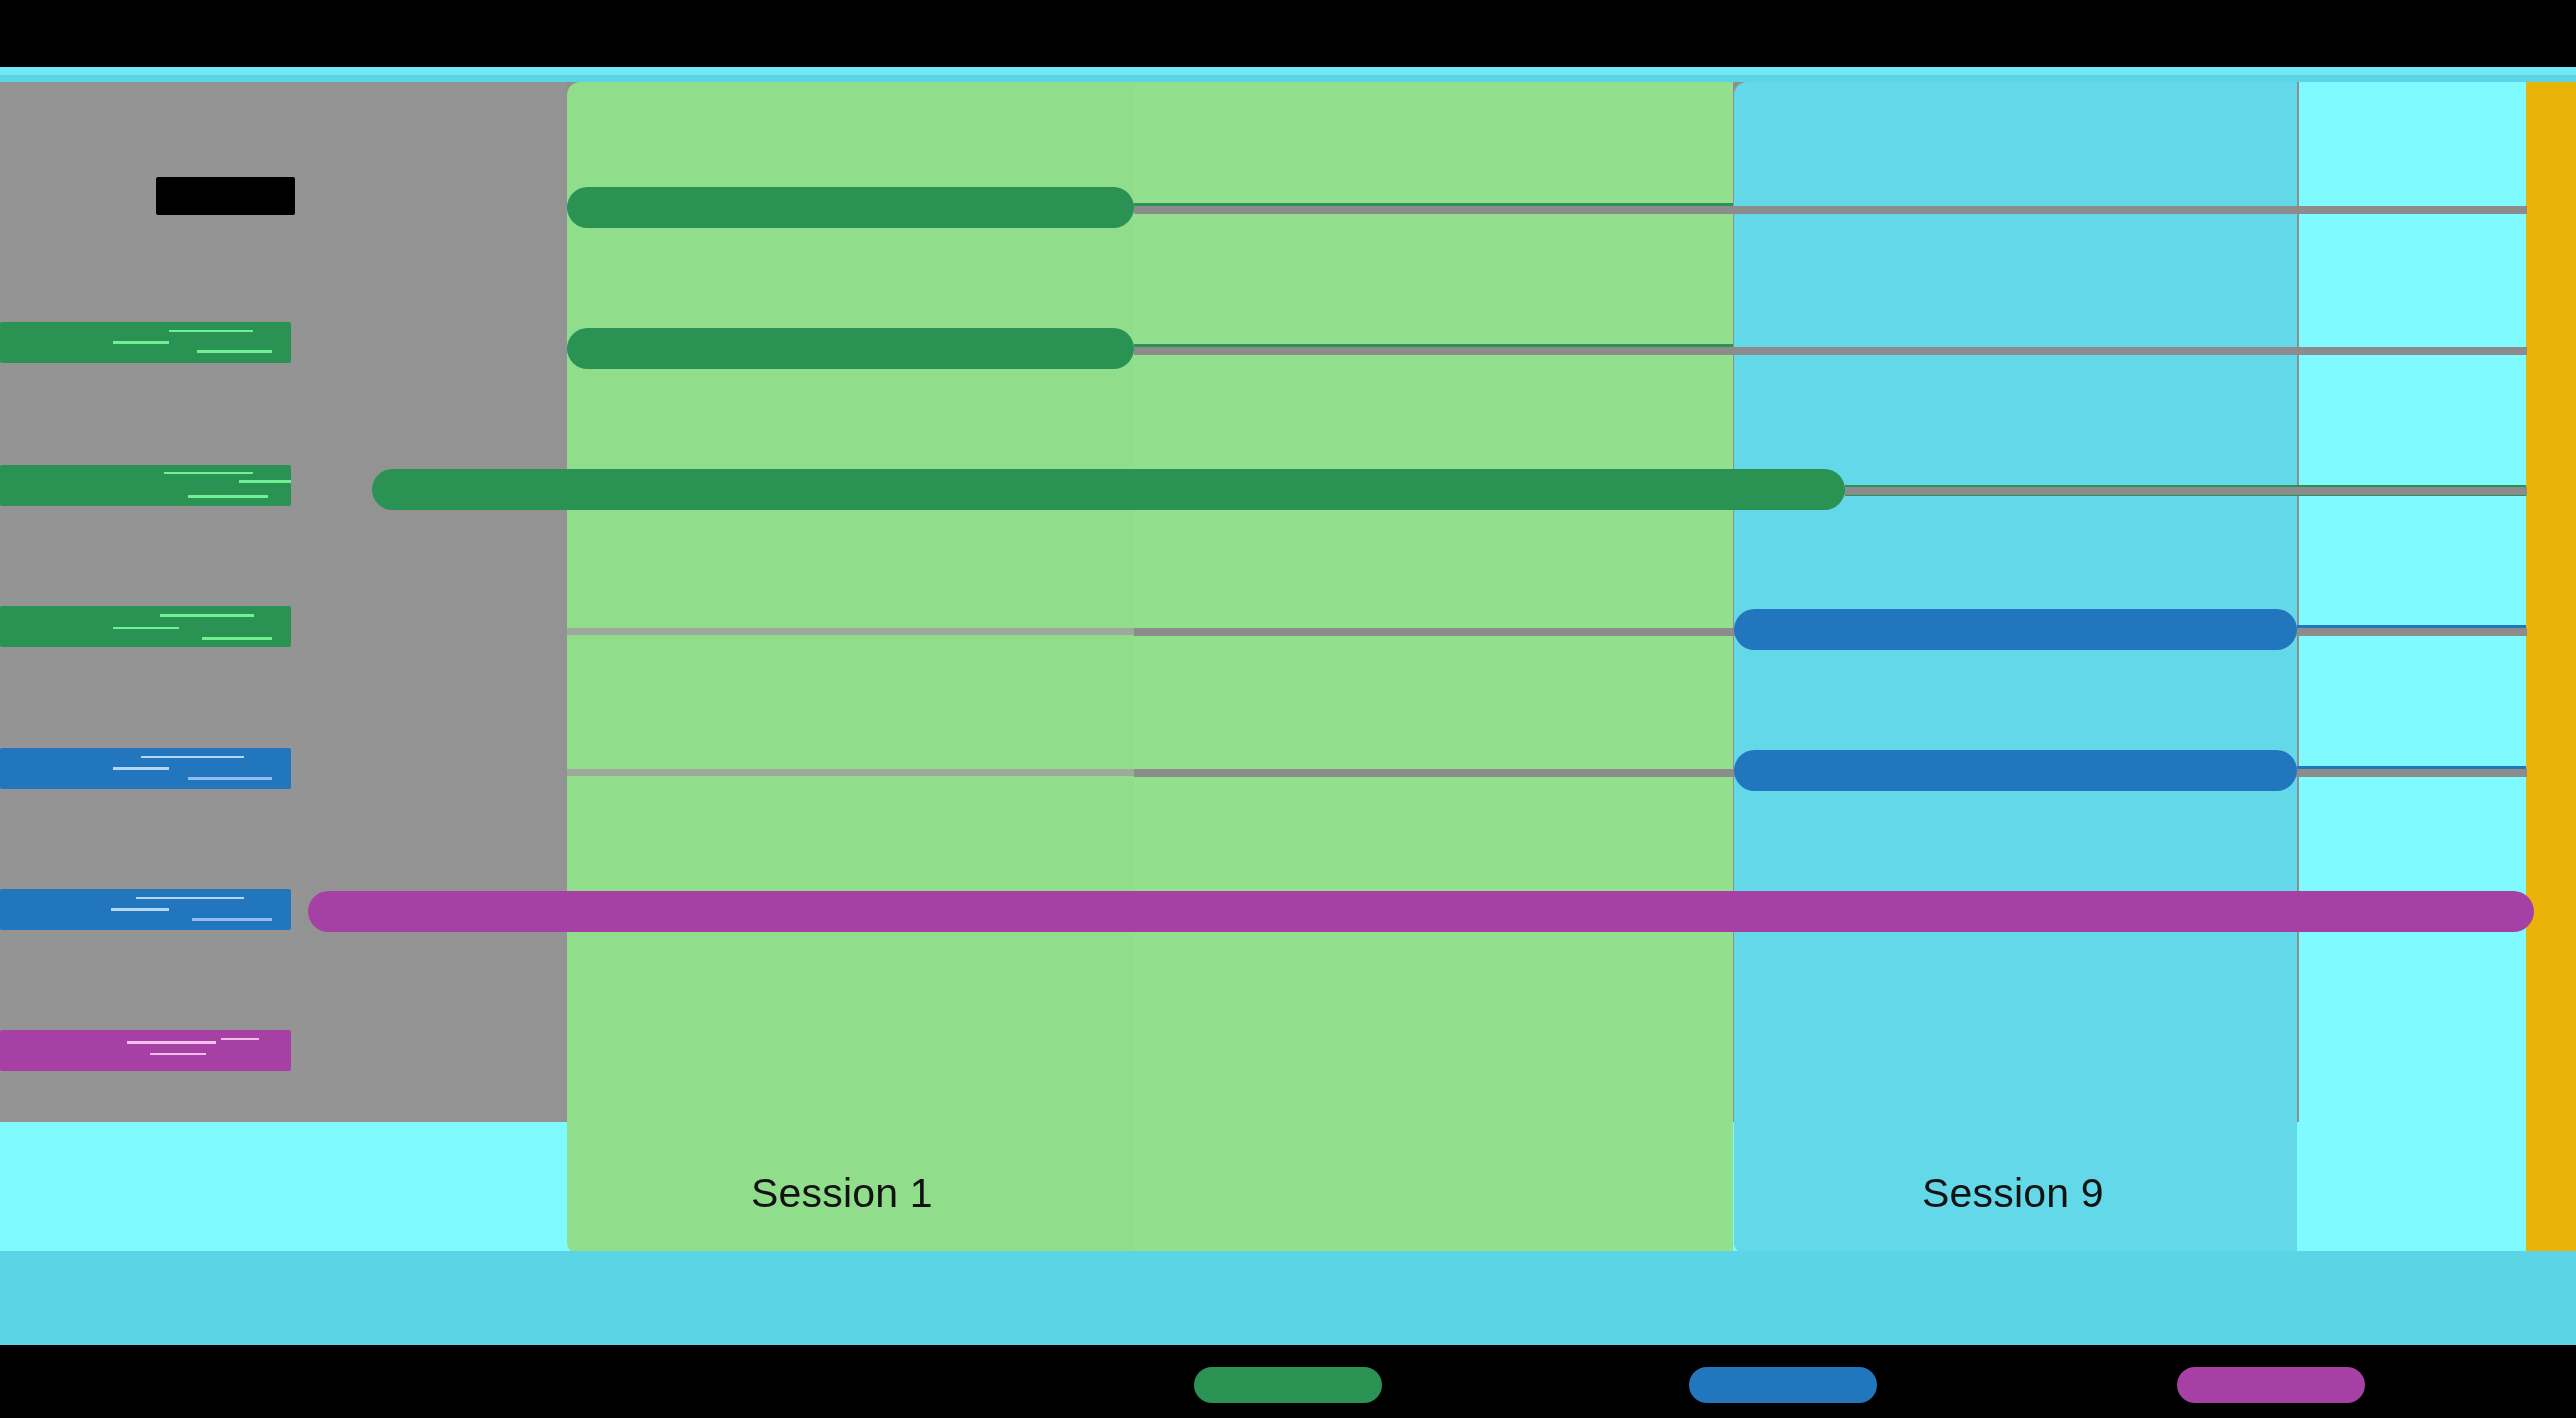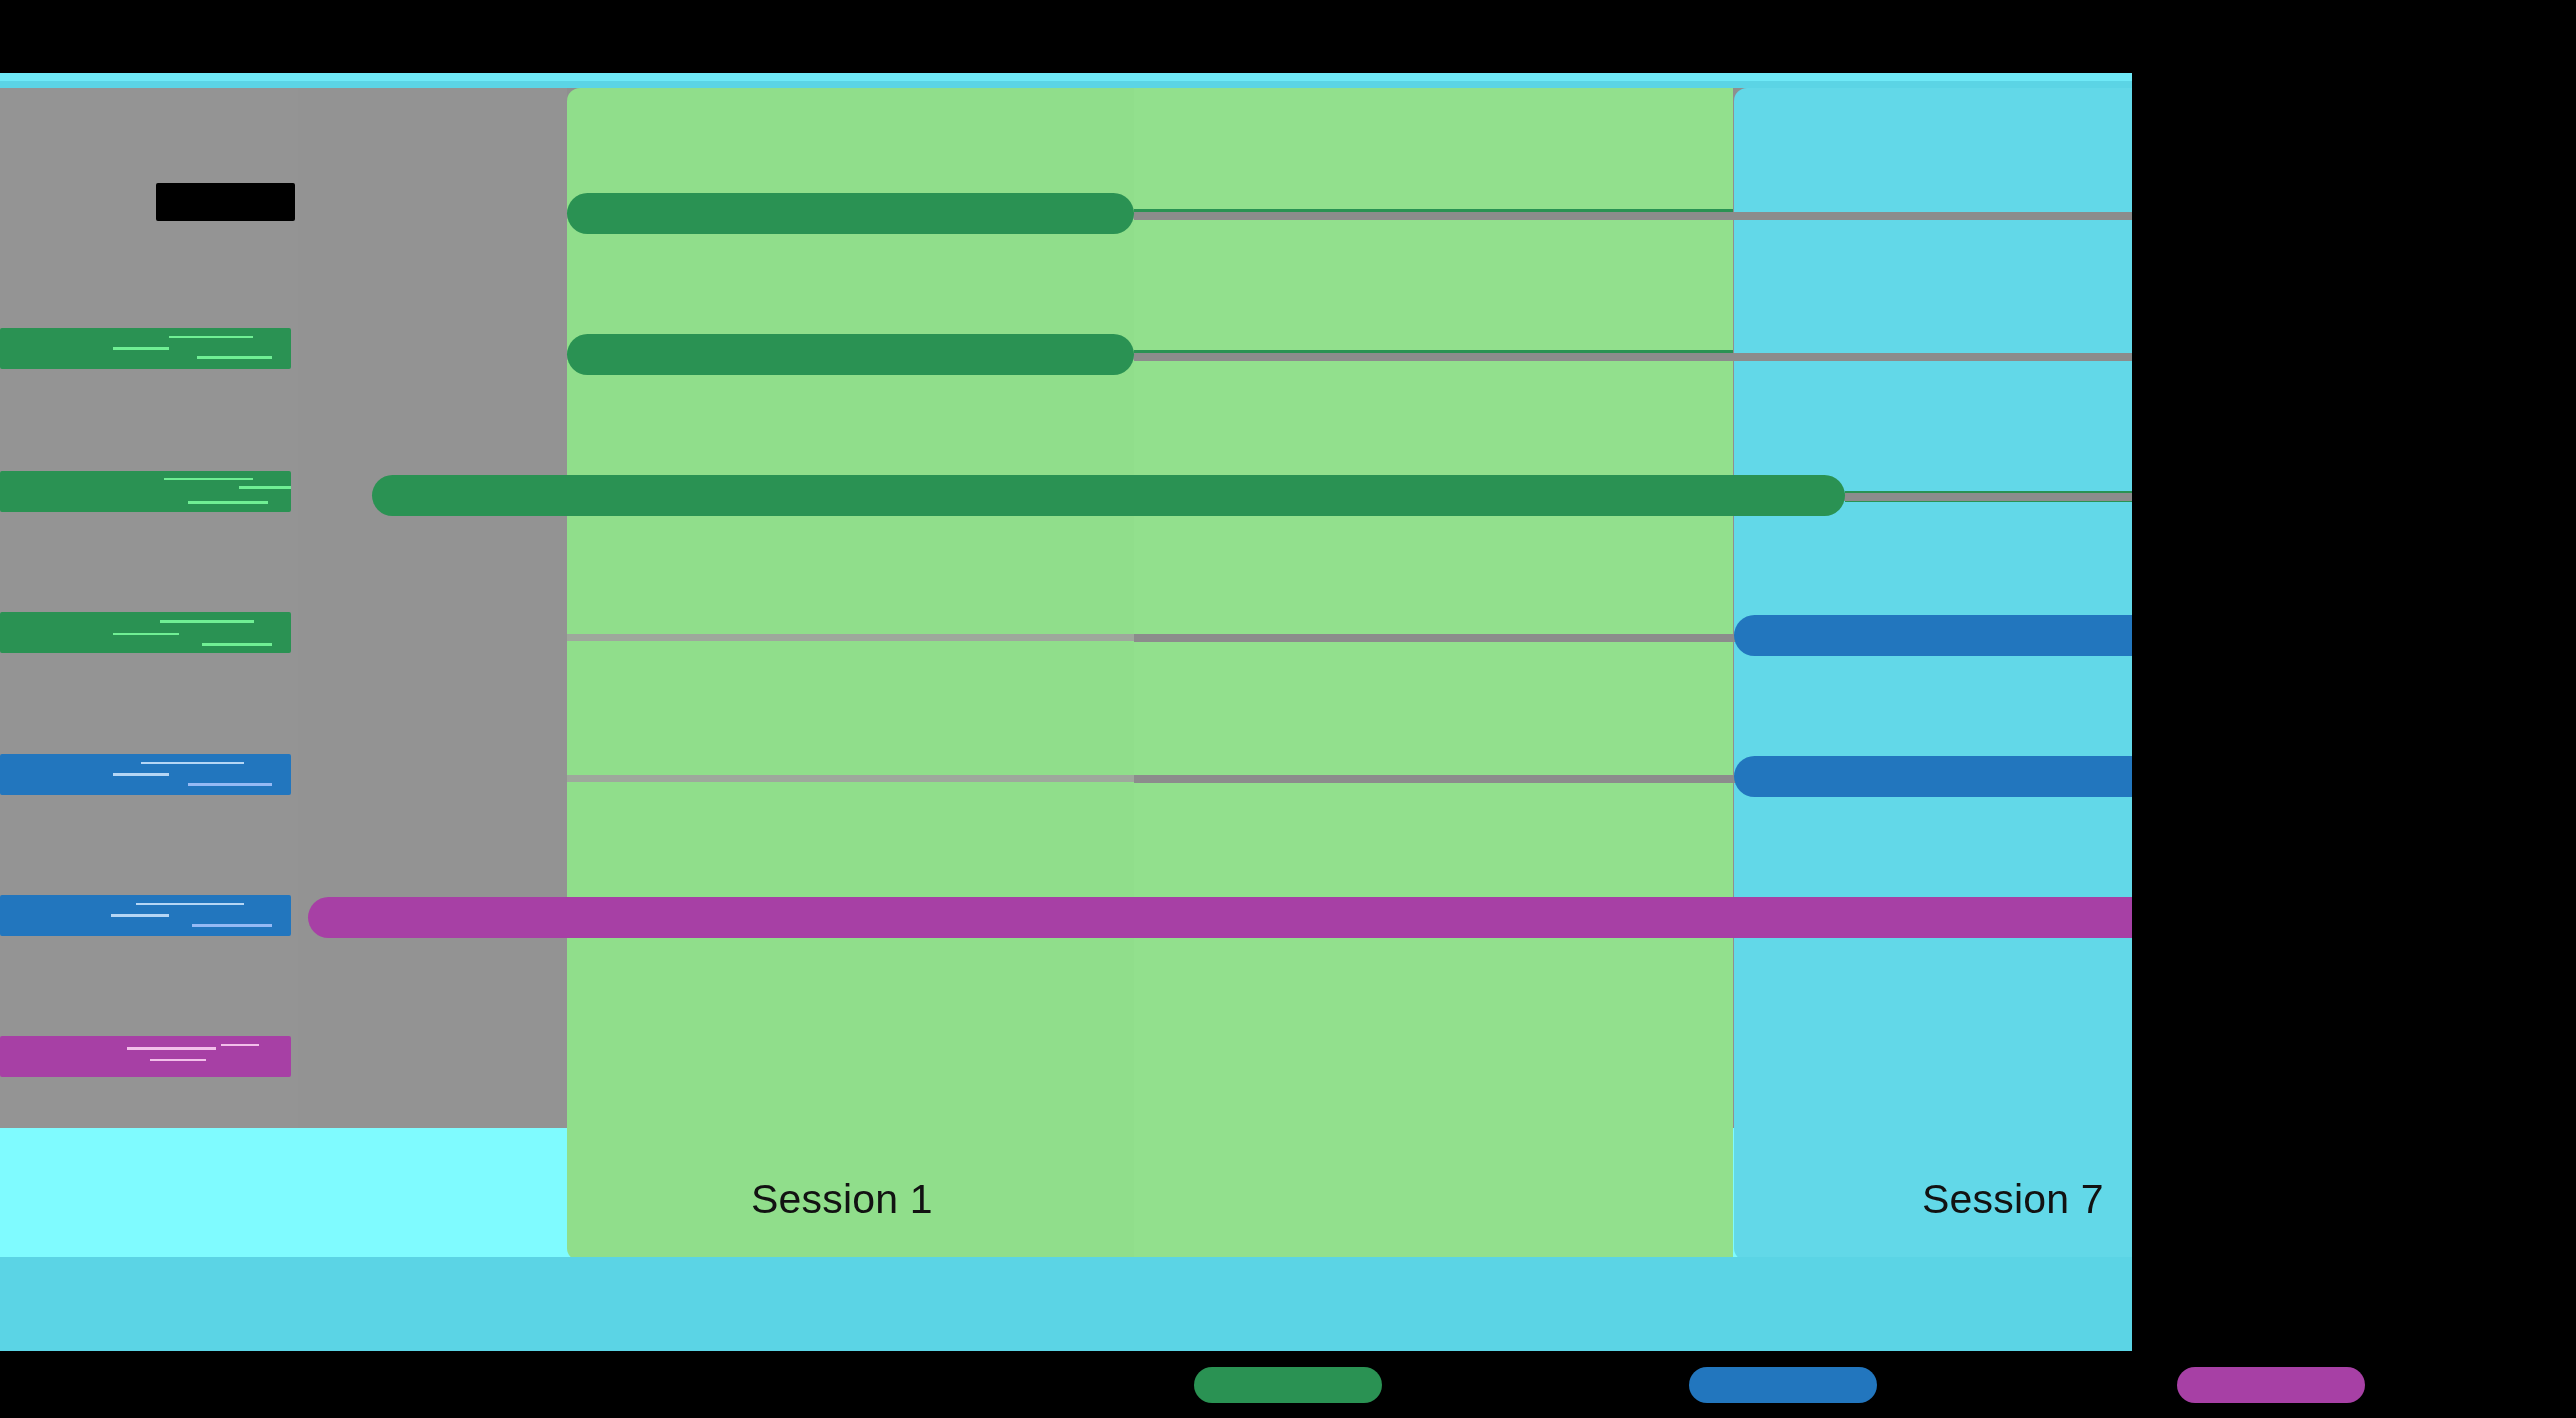--- a/index.html
+++ b/index.html
@@ -5,21 +5,21 @@
   html,body{margin:0;padding:0;background:#000;}
   body{width:2576px;height:1419px;position:relative;overflow:hidden;
        font-family:"Liberation Sans","DejaVu Sans",sans-serif;}
 
   .abs{position:absolute;}
 
   
   #top-black{left:0;top:0;width:2576px;height:73px;background:#000;}
 
   
-  #figure{left:0;top:73px;width:2132px;height:1278px;background:#eab308;overflow:hidden;}
+  #figure{left:0;top:67px;width:2576px;height:1278px;background:#eab308;overflow:hidden;}
   #cyan-top{left:0;top:0;width:2576px;height:11.3px;background:#6FE9F7;}
   #cyan-top2{left:0;top:7.5px;width:2576px;height:7.5px;background:#5BD4E5;}
 
   
   #plot-bg{left:0;top:15px;width:2526px;height:1040px;background:#939393;}
   #plot-bg-b{left:336px;top:15px;width:2190px;height:1040px;background:#8f8f8f;}
 
   
   #band-s1{left:567px;top:15px;width:1166px;height:1181px;background:#90DE8B;border-radius:13px;}
   #band-s1b{left:1134px;top:15px;width:599px;height:1181px;background:#92E08D;}
@@ -160,21 +160,21 @@
   </div>
 
   <div class="abs" id="bottom-cyan"></div>
 
   <div class="abs" style="left:567px;top:1055px;width:1166px;height:133px;background:#90DE8B;border-radius:0 0 13px 13px;"></div>
   <div class="abs" style="left:1134px;top:1055px;width:599px;height:133px;background:#92E08D;"></div>
   <div class="abs" style="left:1734px;top:1055px;width:563px;height:133px;background:#62D8E8;border-radius:0 0 0 13px;"></div>
   <div class="abs" style="left:2299px;top:1055px;width:227px;height:133px;background:#7FFBFF;"></div>
 
   <div class="abs session-label" style="left:751px;top:1103px;">Session 1</div>
-  <div class="abs session-label" style="left:1922px;top:1103px;">Session 7</div>
+  <div class="abs session-label" style="left:1922px;top:1103px;">Session 9</div>
 
   <div class="abs" id="bottom-cyan2"></div>
   <div class="abs" id="bottom-cyan3"></div>
 </div>
 
 <div class="abs" id="legend">
   <div class="legend-swatch" style="left:1194px;top:16px;width:188px;background:#2A9253;"></div>
   <span class="abs" style="left:1389px;top:20.6px;color:#fff;font-size:24.4px;"></span>
 
   <div class="legend-swatch" style="left:1689px;top:16px;width:188px;background:#2276BE;"></div>

